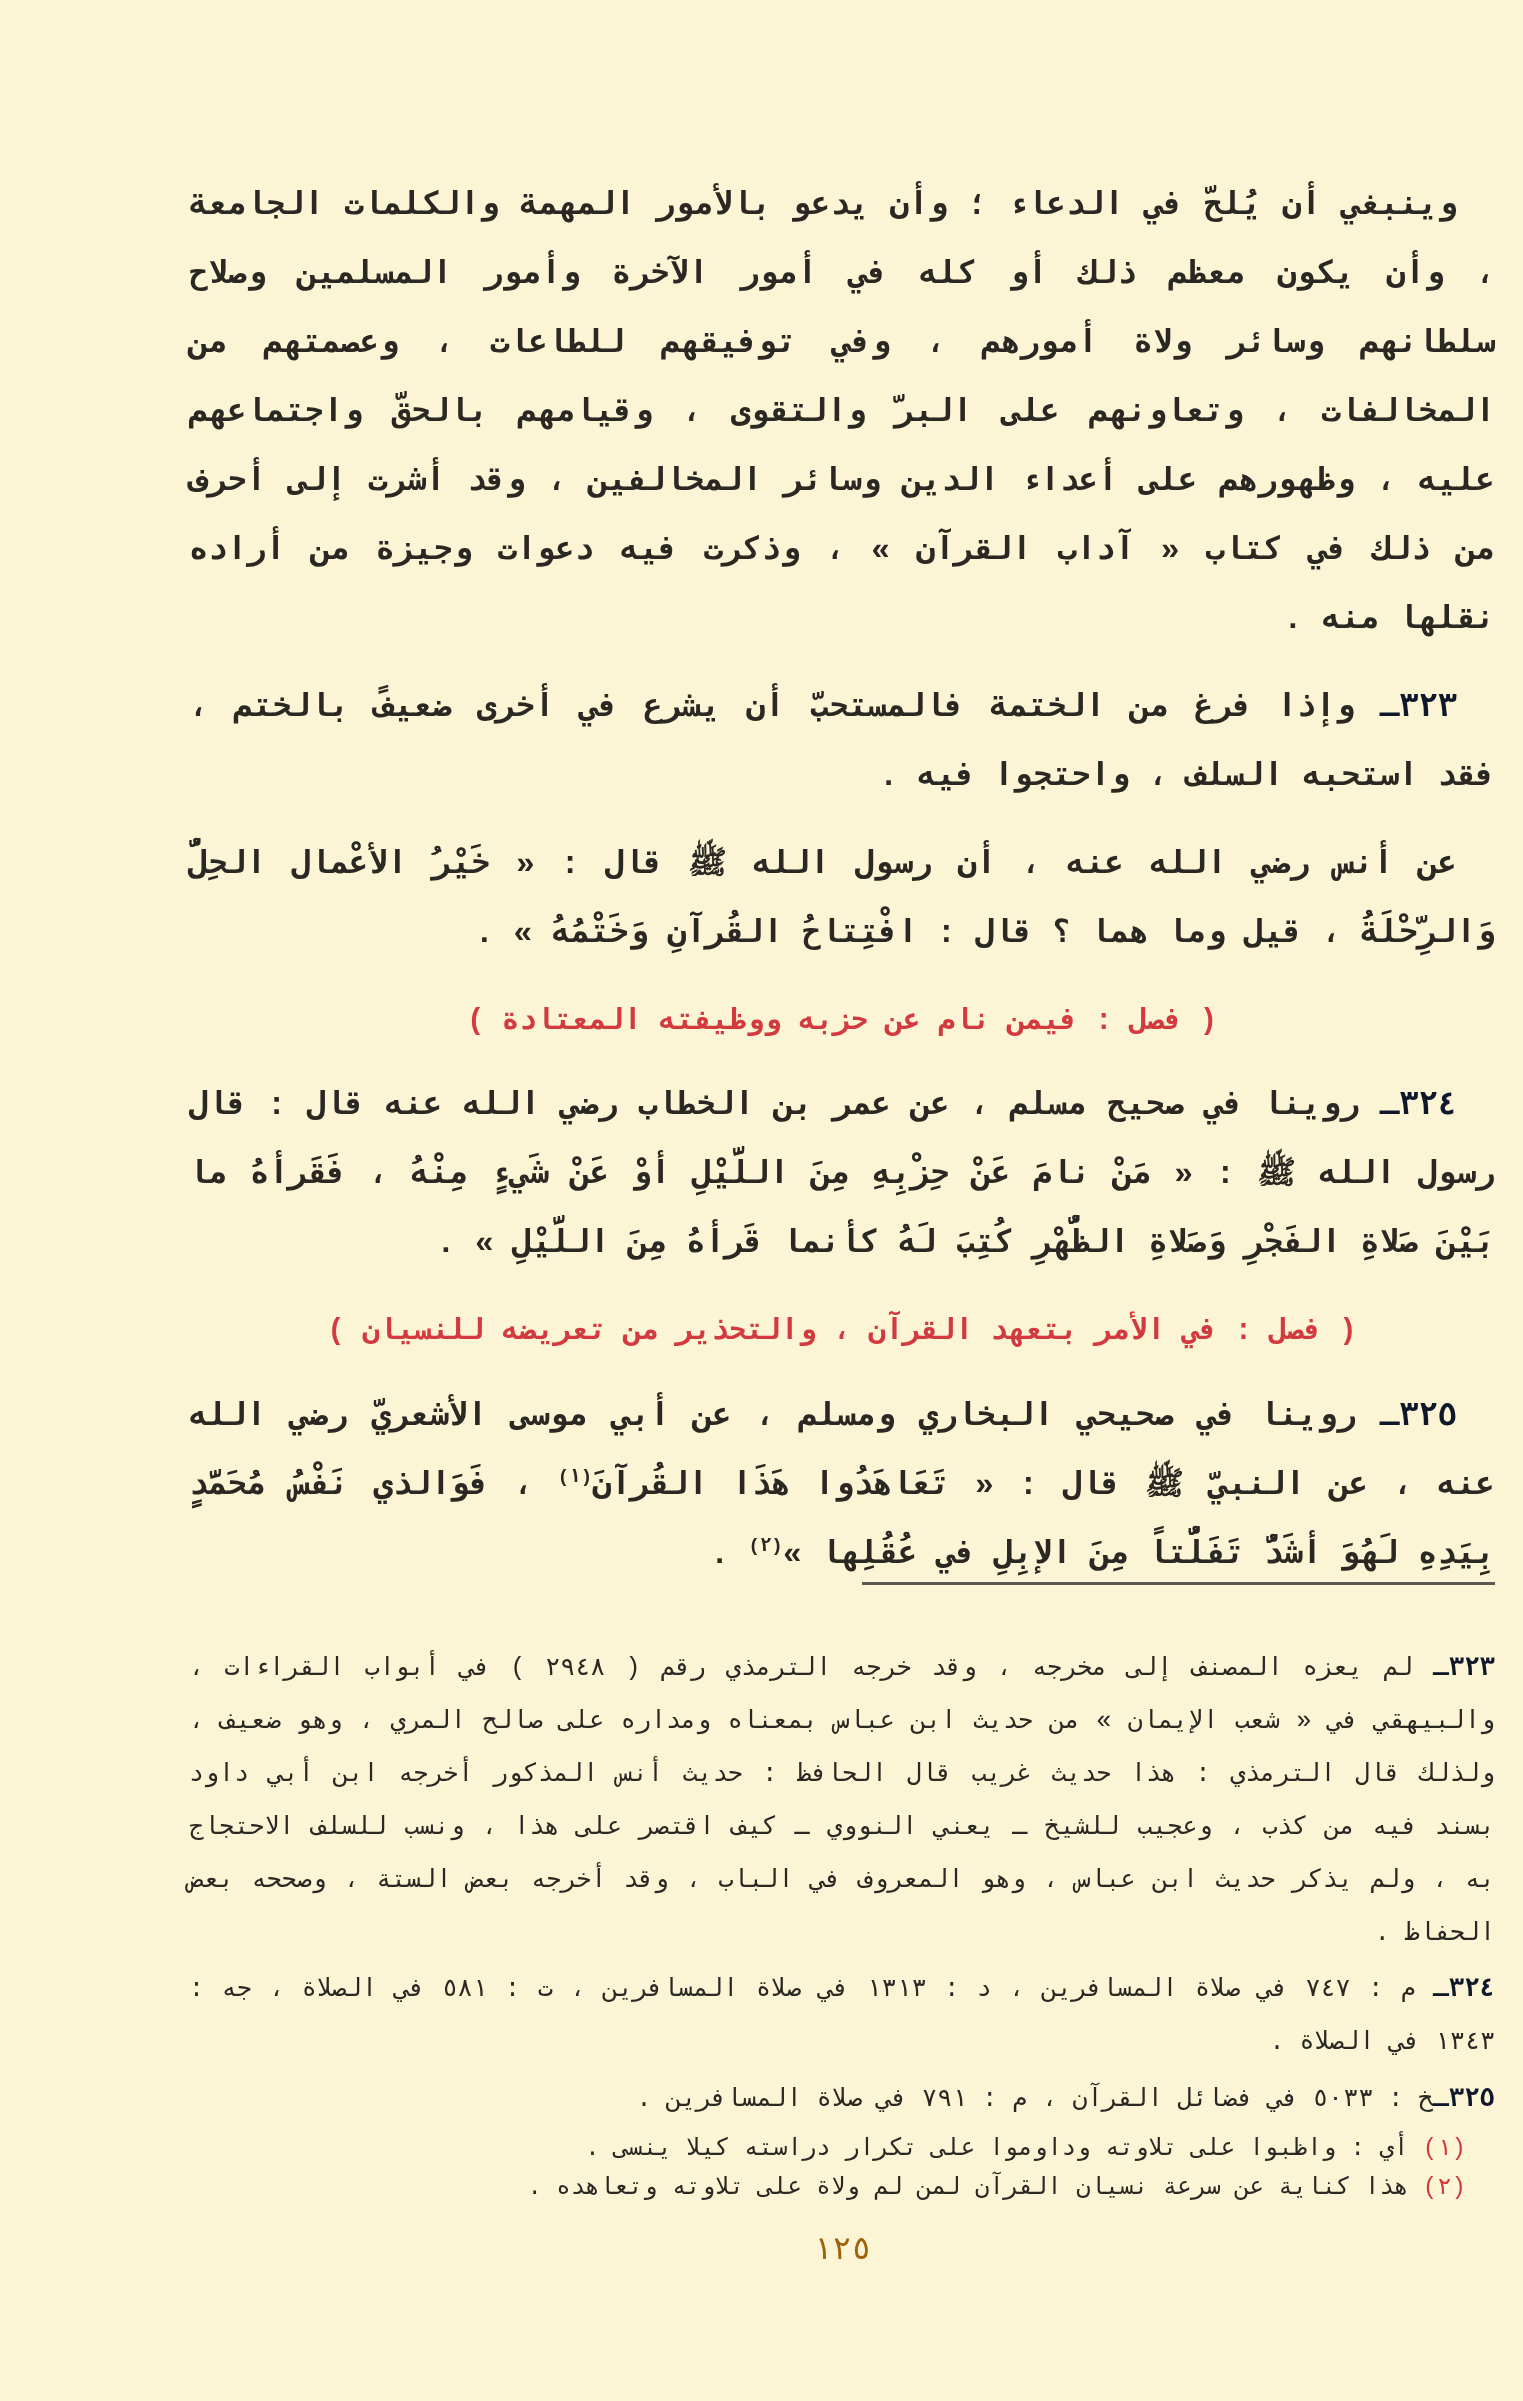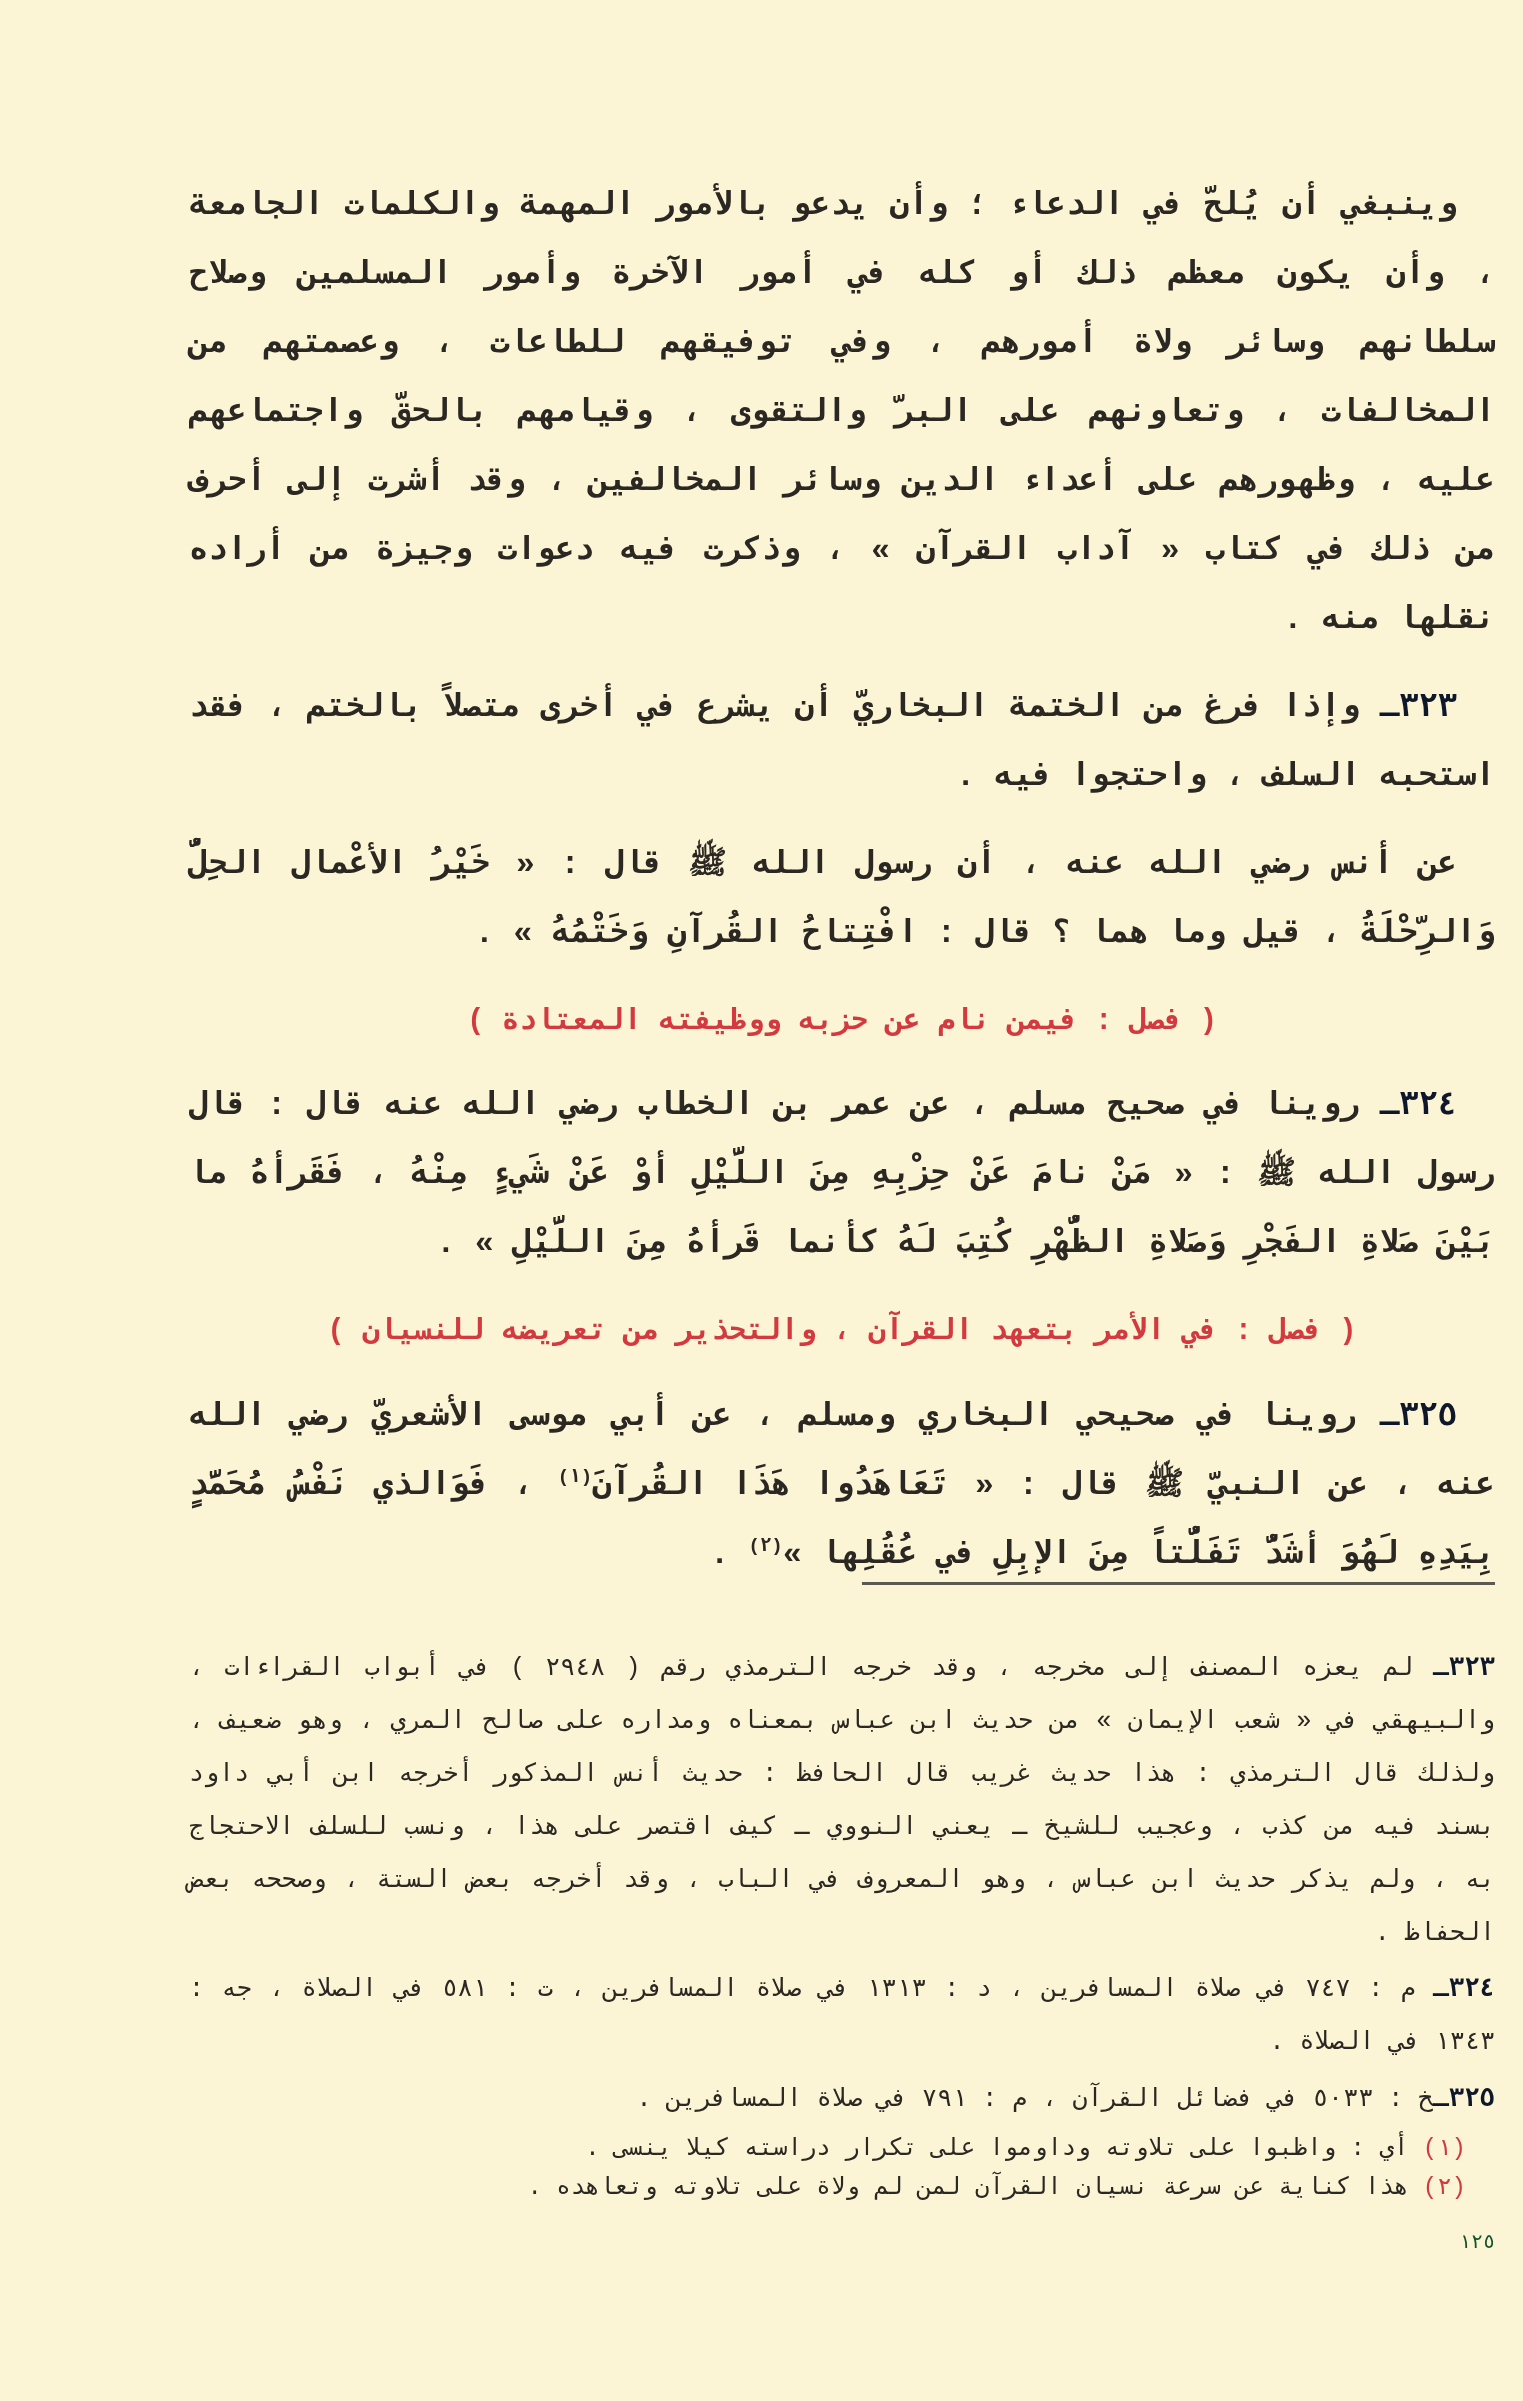--- a/index.html
+++ b/index.html
@@ -96,36 +96,36 @@
     font-size: 24px;
   }
   .fn-sub .mark {
     color: #d23a3f;
   }
   .page-number {
     position: absolute;
     top: 2229px;
     left: 0;
     right: 0;
-    text-align: right;
-    font-size: 20px;
-    color: #14532d;
+    text-align: center;
+    font-size: 32px;
+    color: #a16207;
   }
 </style>
 </head>
 <body>
 
 <div class="page">
 
   <div class="main-text">
 
     <p class="para indent">وينبغي أن يُلحّ في الدعاء ؛ وأن يدعو بالأمور المهمة والكلمات الجامعة ، وأن يكون معظم ذلك أو كله في أمور الآخرة وأمور المسلمين وصلاح سلطانهم وسائر ولاة أمورهم ، وفي توفيقهم للطاعات ، وعصمتهم من المخالفات ، وتعاونهم على البرّ والتقوى ، وقيامهم بالحقّ واجتماعهم عليه ، وظهورهم على أعداء الدين وسائر المخالفين ، وقد أشرت إلى أحرف من ذلك في كتاب « آداب القرآن » ، وذكرت فيه دعوات وجيزة من أراده نقلها منه .</p>
 
     <p class="para indent gap">
-      <span class="num">٣٢٣ـ</span><span> وإذا فرغ من الختمة البخاريّ أن يشرع في أخرى متصلاً بالختم ، فقد استحبه السلف ، واحتجوا فيه .</span>
+      <span class="num">٣٢٣ـ</span><span> وإذا فرغ من الختمة فالمستحبّ أن يشرع في أخرى ضعيفً بالختم ، فقد استحبه السلف ، واحتجوا فيه .</span>
     </p>
     <p class="para indent gap">
       <span>عن أنس رضي الله عنه ، أن رسول الله ﷺ قال : « </span><span class="hadith">خَيْرُ الأعْمال الحِلُّ وَالرِّحْلَةُ</span><span> ، قيل وما هما ؟ قال : </span><span class="hadith">افْتِتاحُ القُرآنِ وَخَتْمُهُ</span><span> » .</span>
     </p>
 
     <div class="heading">( فصل : فيمن نام عن حزبه ووظيفته المعتادة )</div>
 
     <p class="para indent">
       <span class="num">٣٢٤ـ</span><span> روينا في صحيح مسلم ، عن عمر بن الخطاب رضي الله عنه قال : قال رسول الله ﷺ : « </span><span class="hadith">مَنْ نامَ عَنْ حِزْبِهِ مِنَ اللَّيْلِ أوْ عَنْ شَيءٍ مِنْهُ ، فَقَرأهُ ما بَيْنَ صَلاةِ الفَجْرِ وَصَلاةِ الظُّهْرِ كُتِبَ لَهُ كأنما قَرأهُ مِنَ اللَّيْلِ</span><span> » .</span>
     </p>

